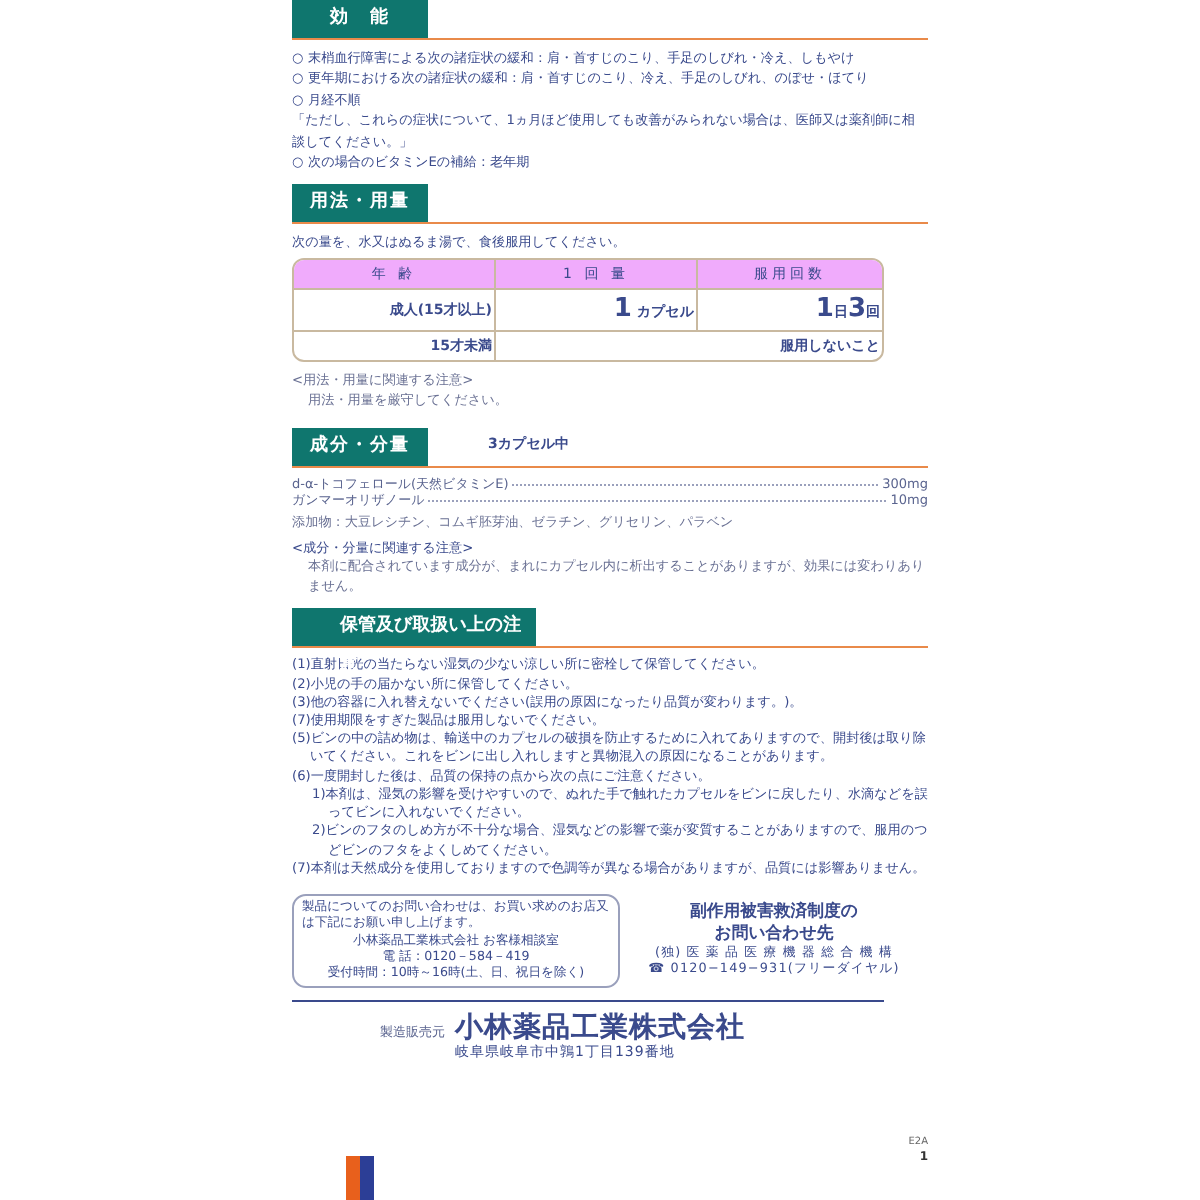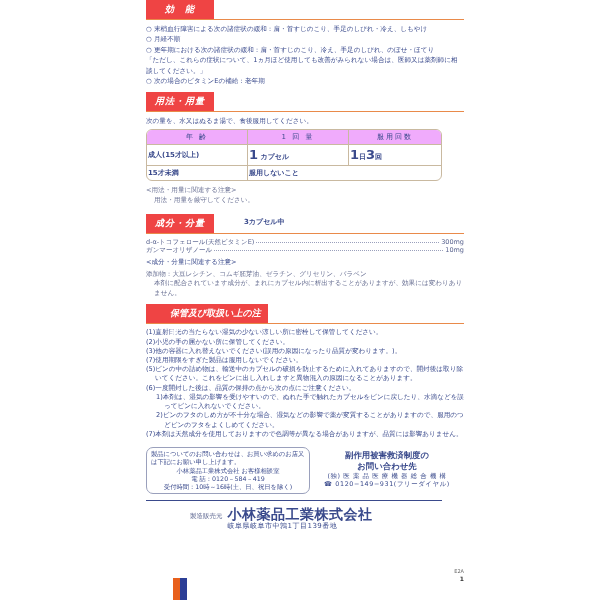--- a/index.html
+++ b/index.html
@@ -1,34 +1,34 @@
 <!DOCTYPE html>
 <html><head>
 <meta charset="utf-8">
 <style>
   html, body { margin:0; padding:0; background:#ffffff; }
   body { width:600px; height:600px; position:relative; overflow:hidden;
          font-family:"DejaVu Sans", sans-serif; color:#3a4a8c; }
   .page { position:absolute; left:146px; top:0; width:318px; }
   .sec-head { position:relative; height:19px; border-bottom:1.5px solid #e98a4a; margin-bottom:4px; }
-  .sec-tab { position:absolute; left:0; top:0; height:19px; background:#ef4444; color:#fff;
-             font-size:9px; font-weight:bold; line-height:19px; padding:0 12px; letter-spacing:1px;font-style:italic; }
+  .sec-tab { position:absolute; left:0; top:0; height:19px; background:#0f766e; color:#fff;
+             font-size:9px; font-weight:bold; line-height:19px; padding:0 12px; letter-spacing:1px; }
   .sec-tab.wide { width:68px; text-align:center; padding:0 0; }
   .sec-tab.storage { width:98px; padding:0 0 0 24px; letter-spacing:0; }
   .sec-note { position:absolute; left:98px; top:3px; font-size:7px; color:#3a4a8c; font-weight:bold; }
   .line { font-size:6.6px; line-height:10.4px; color:#3a4a8c; }
   .indent { padding-left:8px; }
   .indent2 { padding-left:18px; }
   .bullet { display:inline-block; width:8px; margin-left:-8px; }
   .gray { color:#6a7194; }
   table.dose { width:296px; border-collapse:separate; border-spacing:0; margin:2px 0 4px 0;
                border:1px solid #c9b9a0; border-radius:6px; overflow:hidden; font-size:7px; }
   table.dose th { background:#f0abfc; font-weight:normal; color:#3a4a8c; height:12px; letter-spacing:2px;
                   border-right:1px solid #c9b9a0; border-bottom:1px solid #c9b9a0; }
-  table.dose td { text-align:left; font-weight:bold; color:#3a4a8c; border-right:1px solid #c9b9a0;
+  table.dose td { text-align:right; font-weight:bold; color:#3a4a8c; border-right:1px solid #c9b9a0;
                   border-bottom:1px solid #c9b9a0; }
   table.dose th:last-child, table.dose td:last-child { border-right:none; }
   table.dose tr:last-child td { border-bottom:none; }
   .big { font-size:13px; }
   .ing-row { display:flex; font-size:6.5px; line-height:8px; color:#5a648f; }
   .ing-row .dots { flex:1; border-bottom:1px dotted #9aa0bc; margin:0 2px 3px 2px; }
   .contact { display:flex; margin-top:8px; }
   .box { width:154px; border:1px solid #9aa0bc; border-radius:7px; padding:2px 4px;
          font-size:6.3px; line-height:8.3px; }
   .box .c { text-align:center; }
@@ -46,22 +46,22 @@
 </style>
 </head>
 <body>
 
 <div class="page">
 
   <div class="sec-head">
     <div class="sec-tab wide">効　能</div>
   </div>
   <div class="line indent"><span class="bullet">○</span><span>末梢血行障害による次の諸症状の緩和：肩・首すじのこり、手足のしびれ・冷え、しもやけ</span></div>
+  <div class="line indent"><span class="bullet">○</span><span>更年期における次の諸症状の緩和：肩・首すじのこり、冷え、手足のしびれ、のぼせ・ほてり</span></div>
   <div class="line indent"><span class="bullet">○</span><span>月経不順</span></div>
-  <div class="line indent"><span class="bullet">○</span><span>更年期における次の諸症状の緩和：肩・首すじのこり、冷え、手足のしびれ、のぼせ・ほてり</span></div>
   <div class="line">「ただし、これらの症状について、1ヵ月ほど使用しても改善がみられない場合は、医師又は薬剤師に相談してください。」</div>
   <div class="line indent"><span class="bullet">○</span><span>次の場合のビタミンEの補給：老年期</span></div>
 
   <div class="sec-head" style="margin-top:6px">
     <div class="sec-tab wide">用法・用量</div>
   </div>
   <div class="line">次の量を、水又はぬるま湯で、食後服用してください。</div>
   <table class="dose">
     <tbody>
         <tr>
@@ -90,22 +90,22 @@
   <div class="ing-row">
       <span>d-α-トコフェロール(天然ビタミンE)</span>
       <span class="dots"></span>
       <span>300mg</span>
     </div>
   <div class="ing-row">
       <span>ガンマーオリザノール</span>
       <span class="dots"></span>
       <span>10mg</span>
     </div>
+  <div class="line gray" style="margin-top:2px">添加物：大豆レシチン、コムギ胚芽油、ゼラチン、グリセリン、パラベン</div>
   <div class="line" style="margin-top:3px">&lt;成分・分量に関連する注意&gt;</div>
-  <div class="line gray" style="margin-top:2px">添加物：大豆レシチン、コムギ胚芽油、ゼラチン、グリセリン、パラベン</div>
   <div class="line gray indent" style="line-height:9.5px">本剤に配合されています成分が、まれにカプセル内に析出することがありますが、効果には変わりありません。</div>
 
   <div class="sec-head" style="margin-top:6px">
     <div class="sec-tab storage">保管及び取扱い上の注意</div>
   </div>
   <div class="line" style="line-height:9.2px">(1)直射日光の当たらない湿気の少ない涼しい所に密栓して保管してください。</div>
   <div class="line" style="line-height:9.2px">(2)小児の手の届かない所に保管してください。</div>
   <div class="line" style="line-height:9.2px">(3)他の容器に入れ替えないでください(誤用の原因になったり品質が変わります。)。</div>
   <div class="line" style="line-height:9.2px">(7)使用期限をすぎた製品は服用しないでください。</div>
   <div class="line" style="line-height:9.2px;padding-left:9px;text-indent:-9px">(5)ビンの中の詰め物は、輸送中のカプセルの破損を防止するために入れてありますので、開封後は取り除いてください。これをビンに出し入れしますと異物混入の原因になることがあります。</div>

